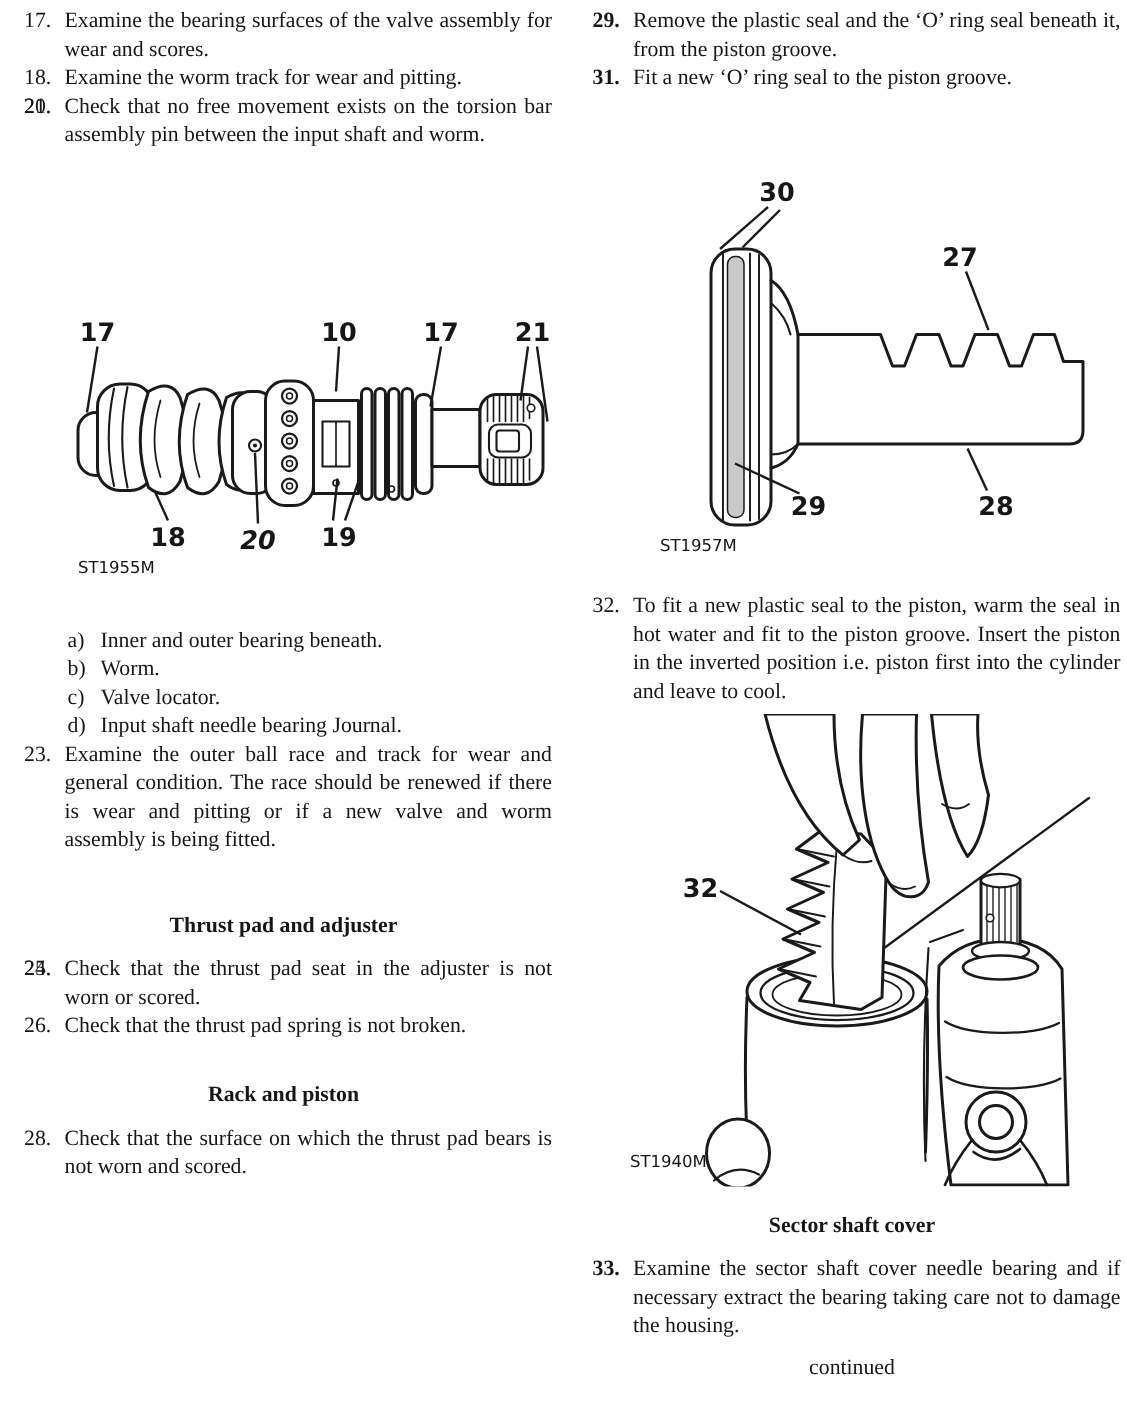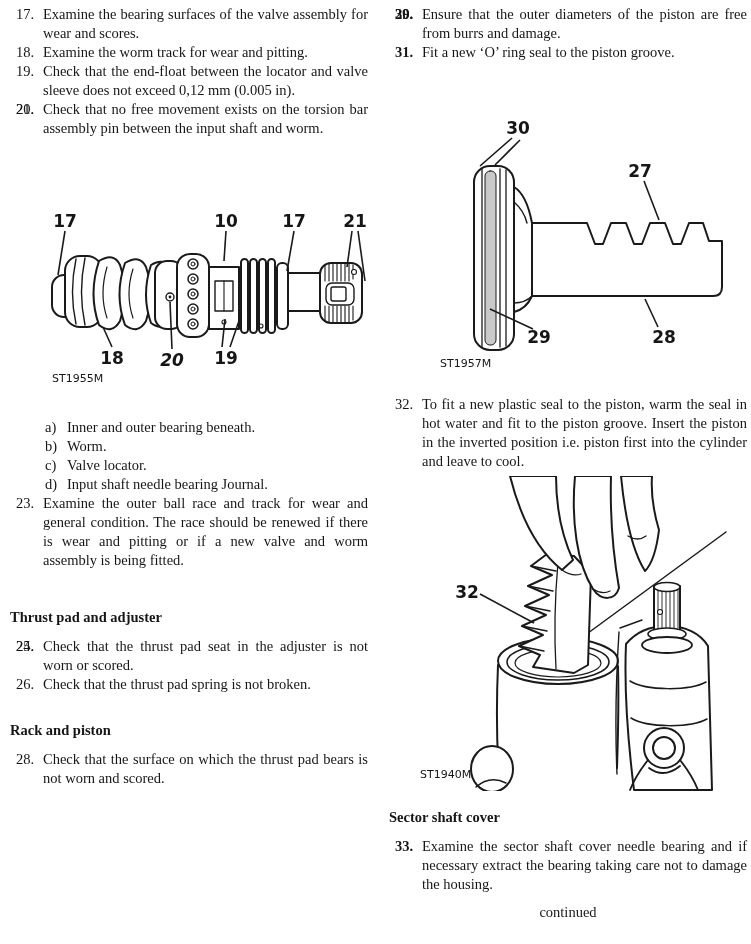--- a/index.html
+++ b/index.html
@@ -7,40 +7,39 @@
         font-family:"Liberation Serif",serif;color:#161616;}
   .col{position:absolute;top:0;height:720px;font-size:14.5px;line-height:19px;}
   .col-left{left:10px;width:358px;}
   .col-right{left:389px;width:358px;}
   .block{position:absolute;left:0;right:0;}
   .item{position:relative;padding-left:33px;text-align:justify;}
   .item .num{position:absolute;left:6px;top:0;}
   .item .num.bold{font-weight:bold;}
   .item.sub{padding-left:57px;}
   .item.sub .num{left:35px;}
-  .heading{font-weight:bold;}
+  .heading{font-weight:bold;text-align:center;}
   .continued{text-align:center;}
   .figure{position:absolute;left:17px;}
   svg{display:block;}
   .callout{font-family:"DejaVu Sans",sans-serif;font-weight:bold;font-size:17px;fill:#161616;}
   .callout.italic{font-style:italic;}
   .figlabel{font-family:"DejaVu Sans",sans-serif;font-size:11px;fill:#161616;}
   .ln{stroke:#1a1a1a;fill:none;}
 </style>
 </head>
 <body>
 
 <div class="page">
 
   <div class="col col-left">
 
     <div class="block" style="top:5px;">
       <div class="item"><span class="num">17.</span><span>Examine the bearing surfaces of the valve assembly for wear and scores.</span></div>
       <div class="item"><span class="num">18.</span><span>Examine the worm track for wear and pitting.</span></div>
-      <div class="item"><span class="num">19.</span><span>Check that the end-float between the locator and valve sleeve does not exceed 0,12 mm (0.005 in).</span></div>
       <div class="item"><span class="num">20.</span></div>
       <div class="item"><span class="num">21.</span><span>Check that no free movement exists on the torsion bar assembly pin between the input shaft and worm.</span></div>
     </div>
 
     <div class="figure" style="top:205px;">
       <svg width="358" height="185" viewBox="0 0 358 185">
         <g class="ln" stroke-width="2" stroke-linejoin="round" stroke-linecap="round">
 
           <rect x="25" y="70" width="26" height="42" rx="12" fill="#fff"></rect>
           <path d="M41,73 q7,18 0,36" stroke-width="1.4"></path>
@@ -132,22 +131,21 @@
     <div class="block heading" style="top:721px;">Rack and piston</div>
 
     <div class="block" style="top:750px;">
       <div class="item"><span class="num">28.</span><span>Check that the surface on which the thrust pad bears is not worn and scored.</span></div>
     </div>
   </div>
 
   <div class="col col-right">
 
     <div class="block" style="top:5px;">
-      <div class="item"><span class="num bold">29.</span></div>
-      <div class="item"><span class="num bold">30.</span><span>Ensure that the outer diameters of the piston are free from burrs and damage.</span></div>
+      <div class="item"><span class="num bold">29.</span><span>Remove the plastic seal and the ‘O’ ring seal beneath it, from the piston groove.</span></div>
       <div class="item"><span class="num bold">31.</span><span>Fit a new ‘O’ ring seal to the piston groove.</span></div>
     </div>
 
     <div class="figure" style="top:113px;">
       <svg width="357" height="275" viewBox="0 0 357 275">
         <g class="ln" stroke-width="2" stroke-linejoin="round" stroke-linecap="round">
 
           <rect x="68" y="53" width="40" height="184" rx="16" fill="#fff"></rect>
           <path d="M76,56 v178" stroke-width="1.3"></path>
           <rect x="79" y="58" width="11" height="174" rx="5" fill="#c9c9c9" stroke-width="1"></rect>

